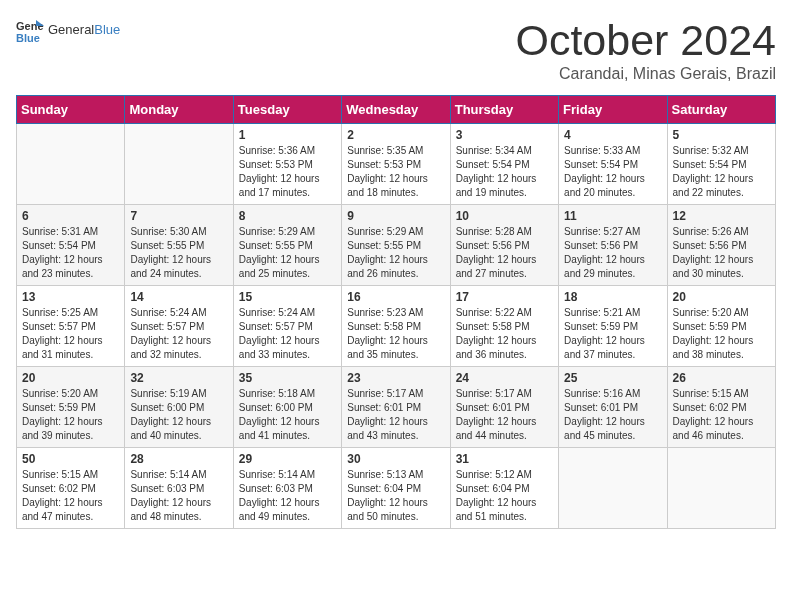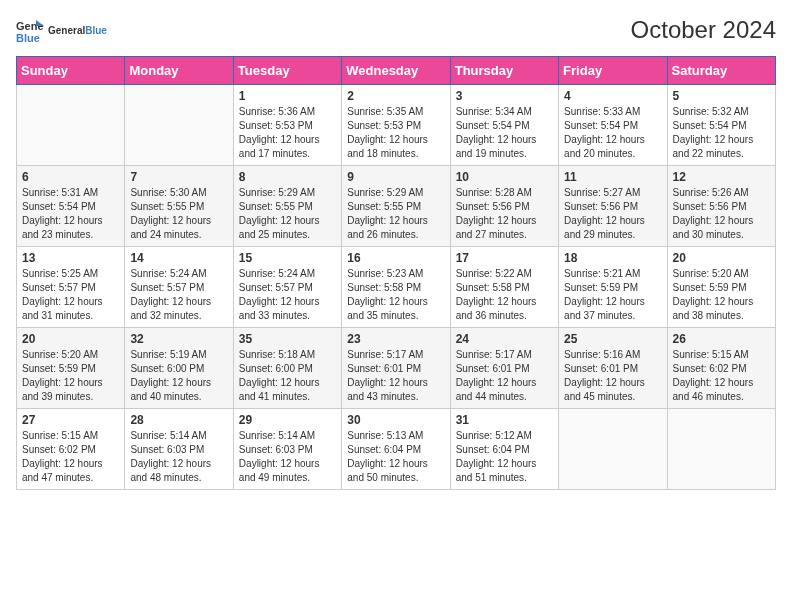--- a/index.html
+++ b/index.html
@@ -22,35 +22,35 @@
       gap: 4px;
     }
     .logo-icon {
       width: 28px;
       height: 28px;
     }
     .title-area {
       text-align: right;
     }
     .month-title {
-      font-size: 24px;
+      font-size: 43px;
       font-weight: normal;
       color: #333;
     }
     .location-title {
       font-size: 16px;
       color: #555;
     }
     .calendar {
       width: 100%;
       border-collapse: collapse;
       border: 1px solid #ccc;
     }
     .calendar th {
-      background-color: #ec4899;
+      background-color: #be185d;
       color: #fff;
       font-size: 13px;
       font-weight: bold;
       padding: 6px 4px;
       text-align: left;
       border: 1px solid #2a6faf;
     }
     .calendar td {
       vertical-align: top;
       padding: 4px 5px;
@@ -85,27 +85,28 @@
 <body>
 
 <div class="header-area">
   <div class="logo">
     <svg class="logo-icon" viewBox="0 0 28 28">
       <text x="0" y="14" font-size="11" font-weight="bold" fill="#333">General</text>
       <polygon points="20,4 28,10 20,10" fill="#3a7fc1"></polygon>
       <text x="0" y="26" font-size="11" font-weight="bold" fill="#3a7fc1">Blue</text>
     </svg>
     <div>
-      <div style="font-size:10px; font-weight:bold; line-height:1.1;">
+      <div style="font-size:13px; font-weight:normal; line-height:1.1;">
         <span style="color:#333;">General</span><span style="color:#3a7fc1;">Blue</span>
       </div>
     </div>
   </div>
   <div class="title-area">
     <div class="month-title">October 2024</div>
+    <div class="location-title">Carandai, Minas Gerais, Brazil</div>
   </div>
 </div>
 
 <table class="calendar">
   <thead>
     <tr>
       <th>Sunday</th>
       <th>Monday</th>
       <th>Tuesday</th>
       <th>Wednesday</th>
@@ -224,21 +225,21 @@
           <div class="day-number">25</div>
           <div class="day-info">Sunrise: 5:16 AM<br>Sunset: 6:01 PM<br>Daylight: 12 hours and 45 minutes.</div>
         </td>
         <td>
           <div class="day-number">26</div>
           <div class="day-info">Sunrise: 5:15 AM<br>Sunset: 6:02 PM<br>Daylight: 12 hours and 46 minutes.</div>
         </td>
       </tr>
       <tr>
         <td>
-          <div class="day-number">27</div>
+          <div class="day-number">50</div>
           <div class="day-info">Sunrise: 5:15 AM<br>Sunset: 6:02 PM<br>Daylight: 12 hours and 47 minutes.</div>
         </td>
         <td>
           <div class="day-number">28</div>
           <div class="day-info">Sunrise: 5:14 AM<br>Sunset: 6:03 PM<br>Daylight: 12 hours and 48 minutes.</div>
         </td>
         <td>
           <div class="day-number">29</div>
           <div class="day-info">Sunrise: 5:14 AM<br>Sunset: 6:03 PM<br>Daylight: 12 hours and 49 minutes.</div>
         </td>

